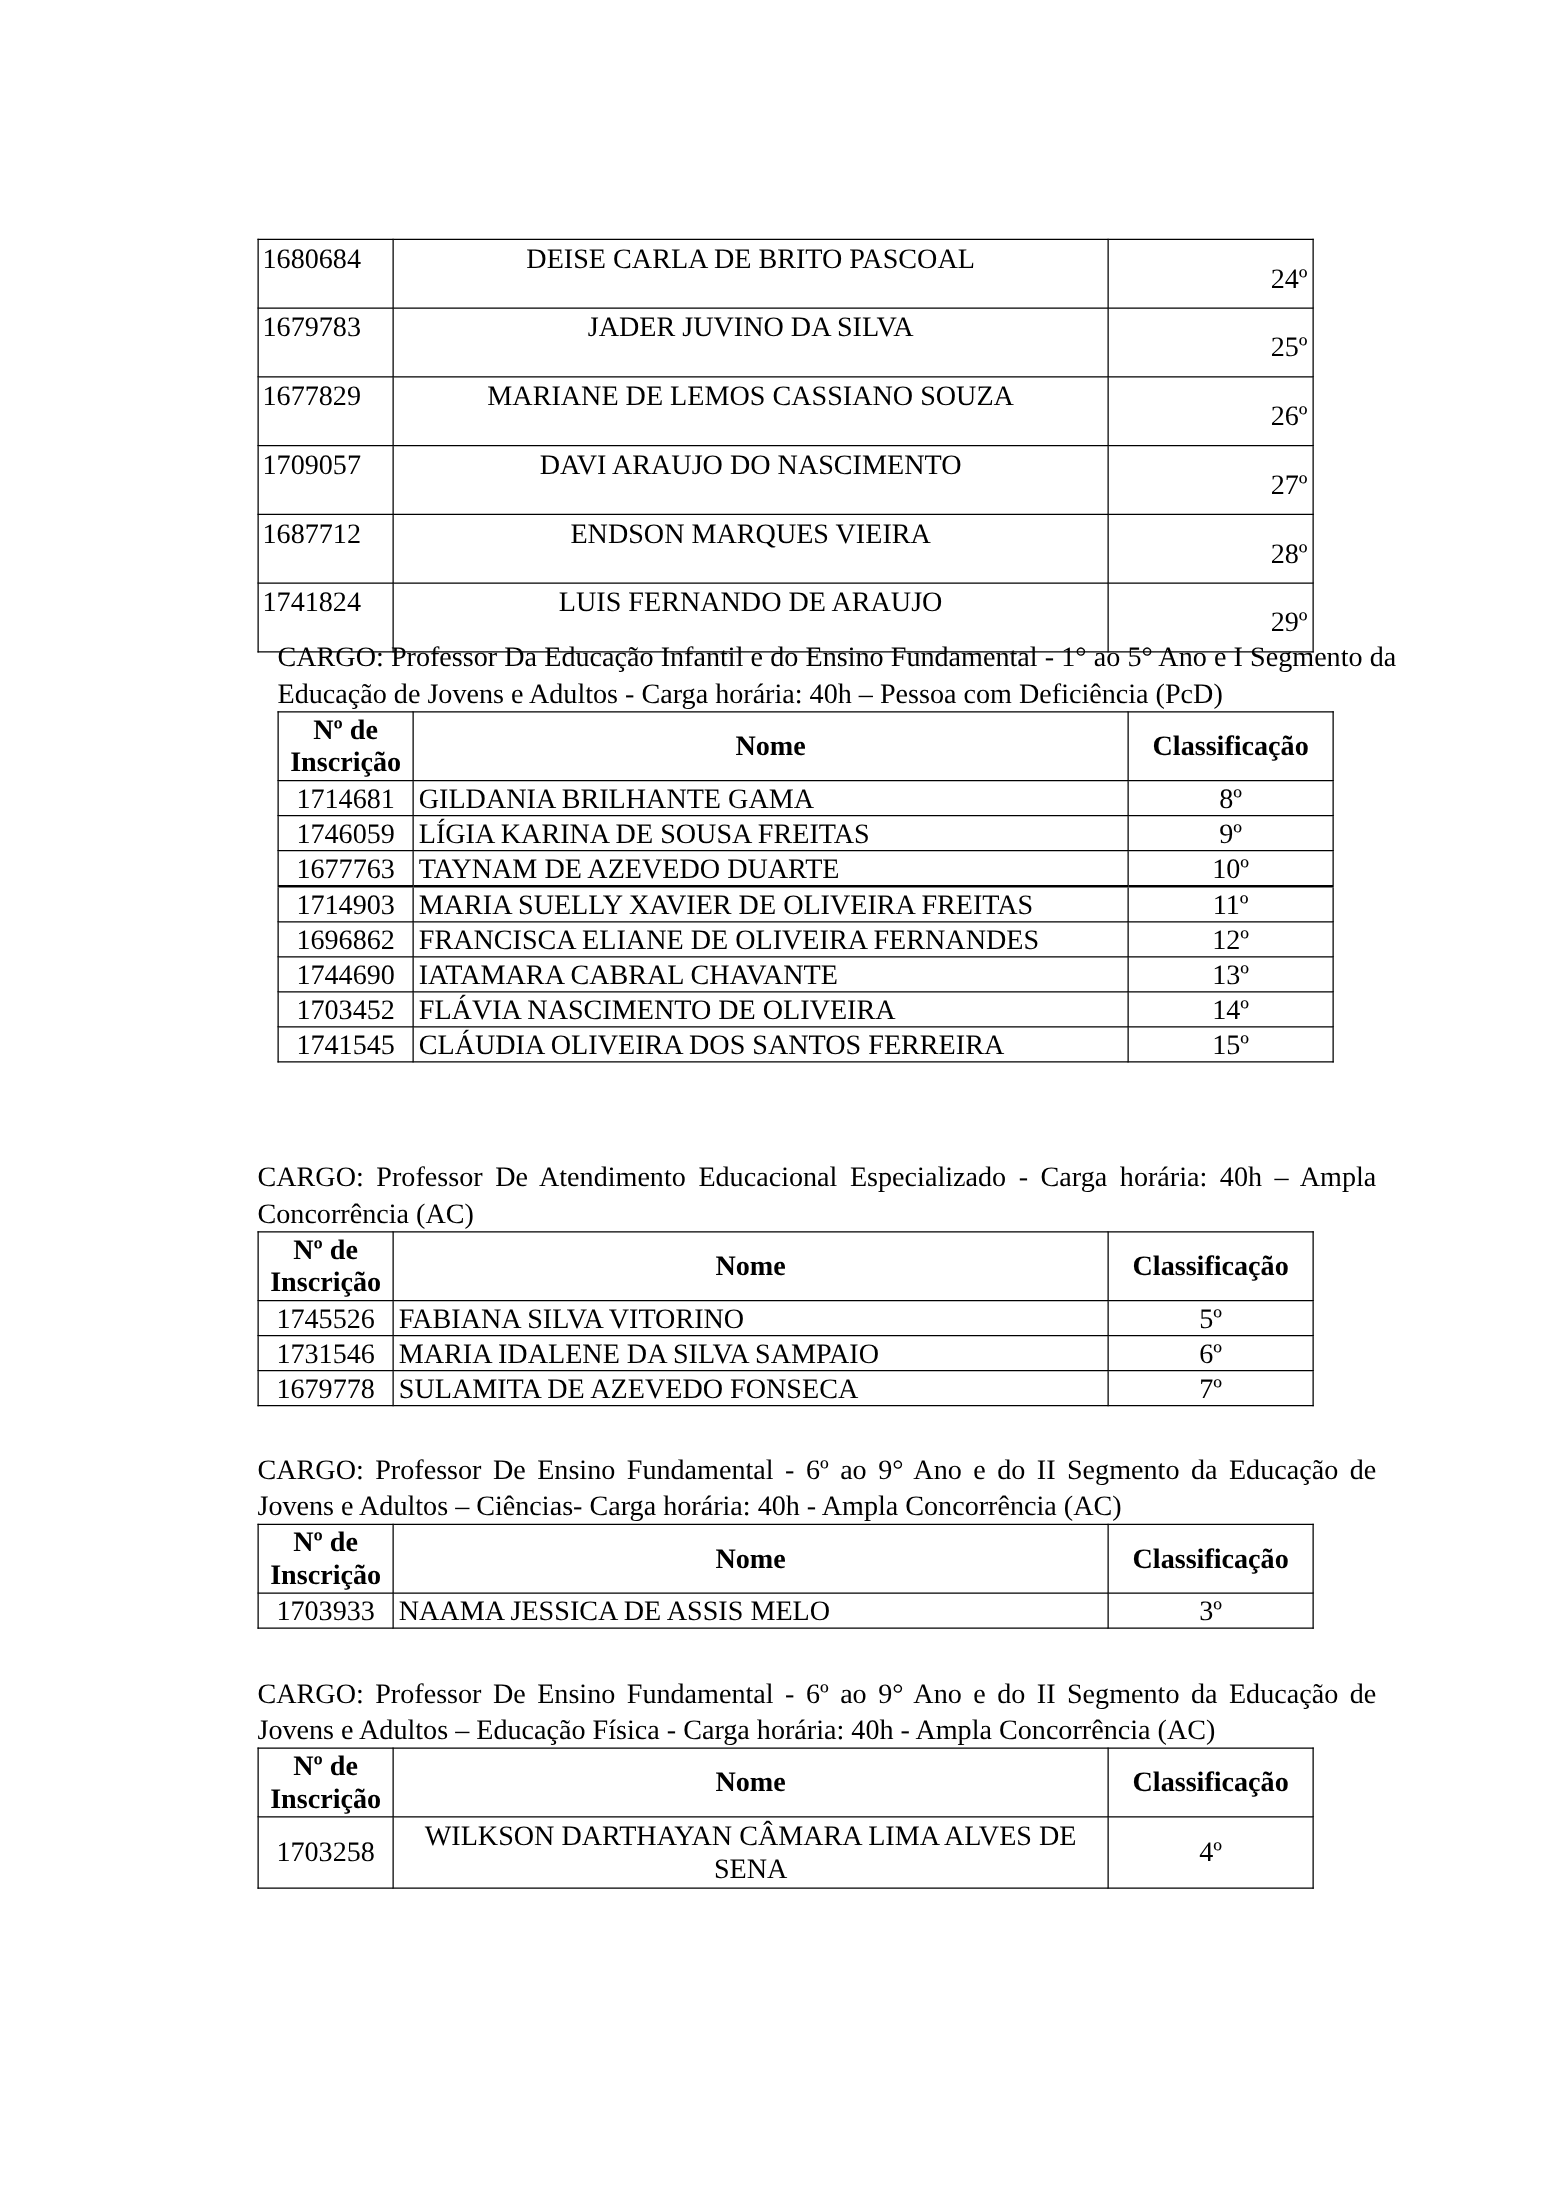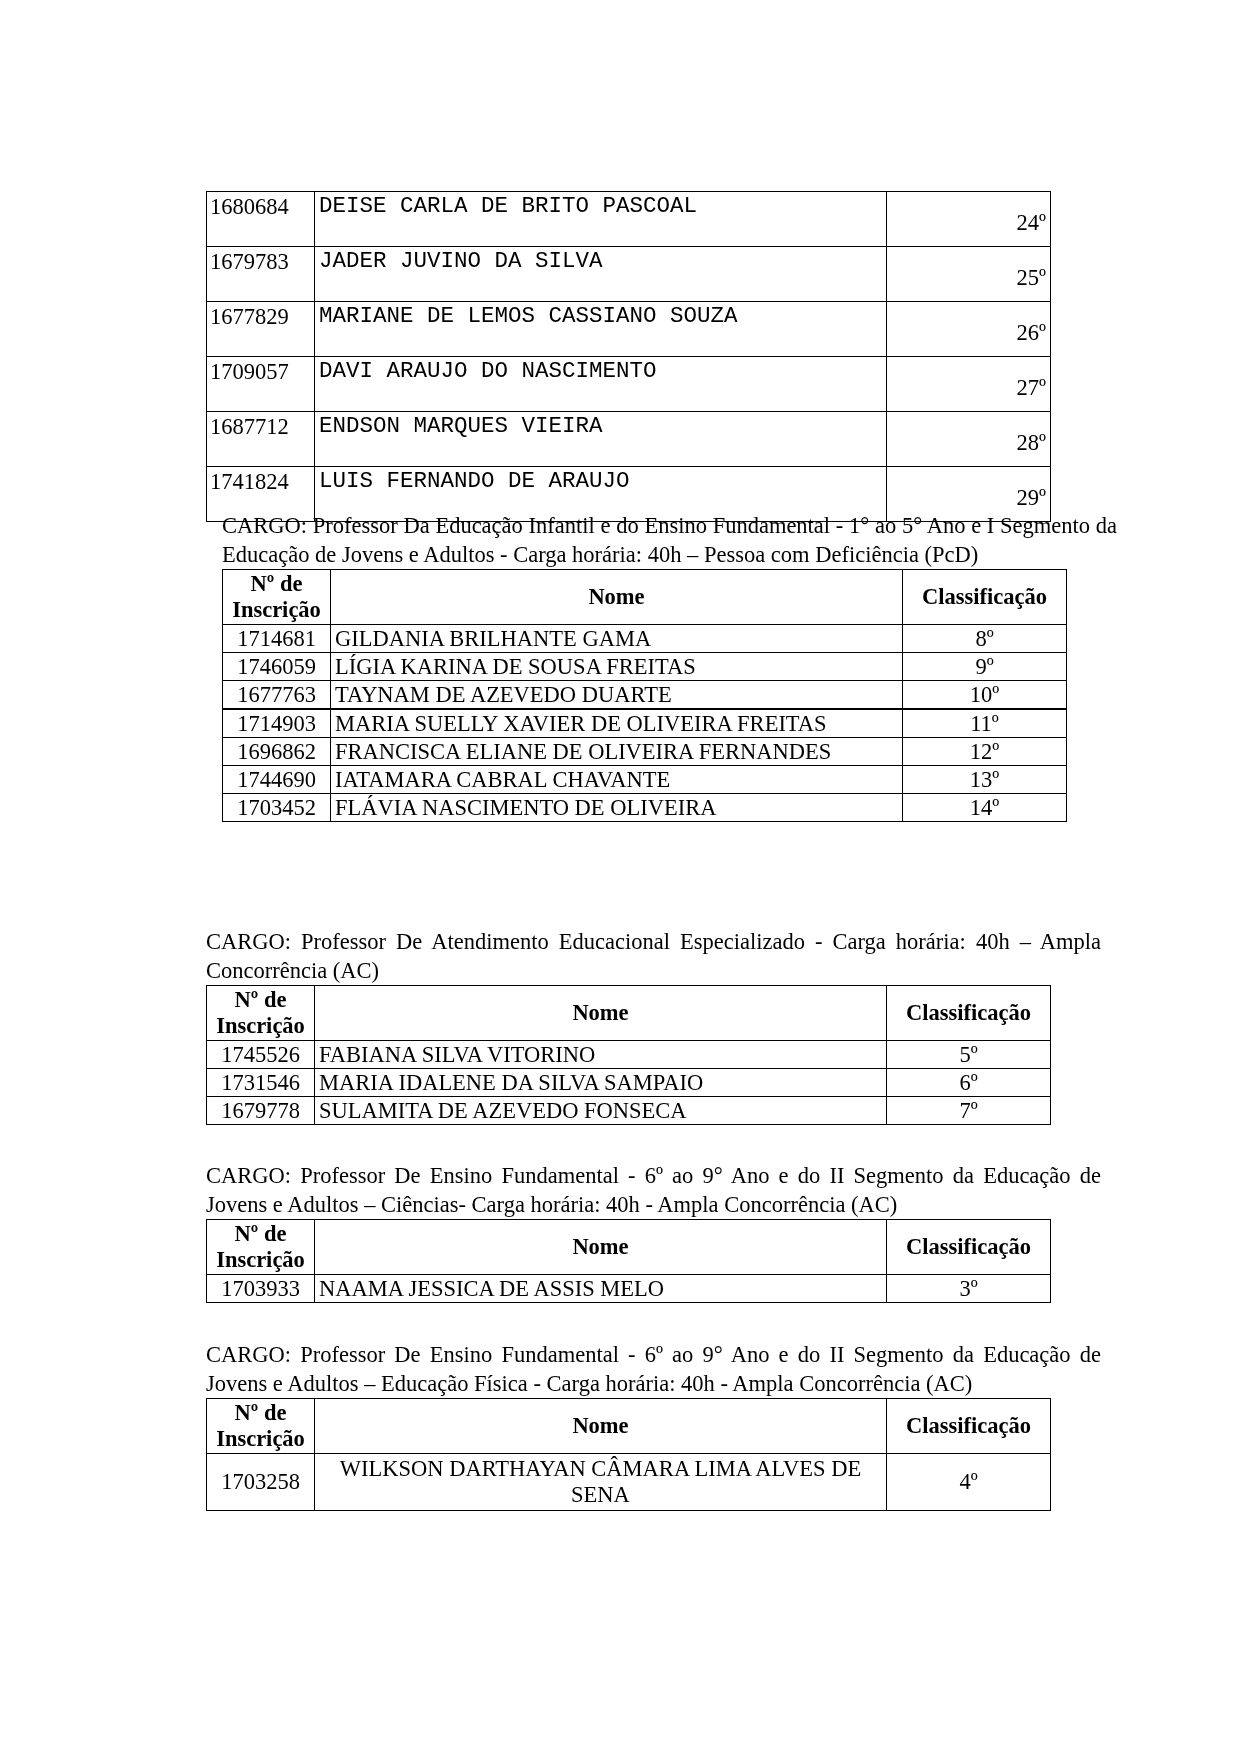--- a/index.html
+++ b/index.html
@@ -21,21 +21,21 @@
       padding: 0 4px;
       vertical-align: middle;
     }
     col.c1 { width: 108px; }
     col.c2 { width: 572px; }
     col.c3 { width: 164px; }
     th { font-weight: bold; text-align: center; line-height: 1.15; }
     
     .t-first td { height: 46px; vertical-align: top; padding-top: 2px; }
     .t-first td.num { text-align: left; padding-left: 3px; }
-    .t-first td.name { text-align: left; font-family: Liberation Mono, monospace; }
+    .t-first td.name { text-align: center; }
     .t-first td.cls { text-align: right; vertical-align: middle; padding-top: 8px; }
     .t-std td { height: 27px; text-align: center; padding-top: 0; padding-bottom: 0; }
     .t-std td.name { text-align: left; white-space: nowrap; }
     .t-std th { height: 54px; }
     .cargo {
       font-size: 22.5px;
       line-height: 29px;
       text-align: justify;
       margin: 0;
       width: 895px;
@@ -132,20 +132,25 @@
       <tr>
         <td>1744690</td>
         <td class="name">IATAMARA CABRAL CHAVANTE</td>
         <td>13º</td>
       </tr>
       <tr>
         <td>1703452</td>
         <td class="name">FLÁVIA NASCIMENTO DE OLIVEIRA</td>
         <td>14º</td>
       </tr>
+      <tr>
+        <td>1741545</td>
+        <td class="name">CLÁUDIA OLIVEIRA DOS SANTOS FERREIRA</td>
+        <td>15º</td>
+      </tr>
     </tbody>
   </table>
 </div>
 
 <div class="block" style="top:927px;">
   <p class="cargo last-left">CARGO: Professor De Atendimento Educacional Especializado - Carga horária: 40h – Ampla Concorrência (AC)</p>
   <table class="t-std">
     <colgroup>
         <col class="c1">
         <col class="c2">

